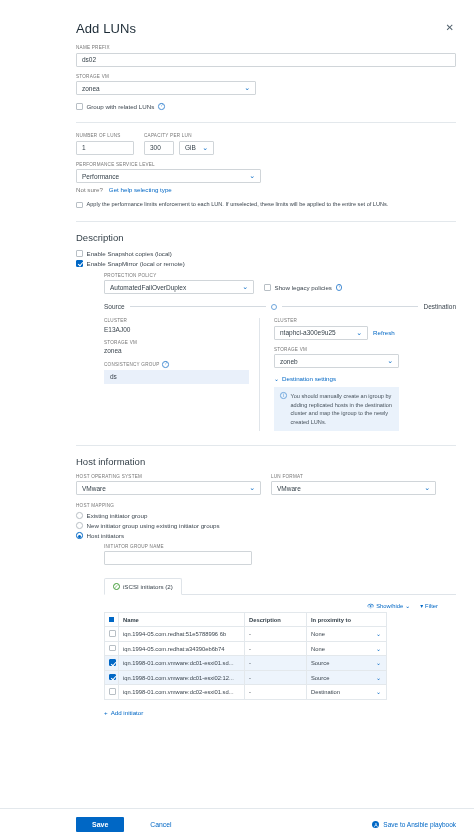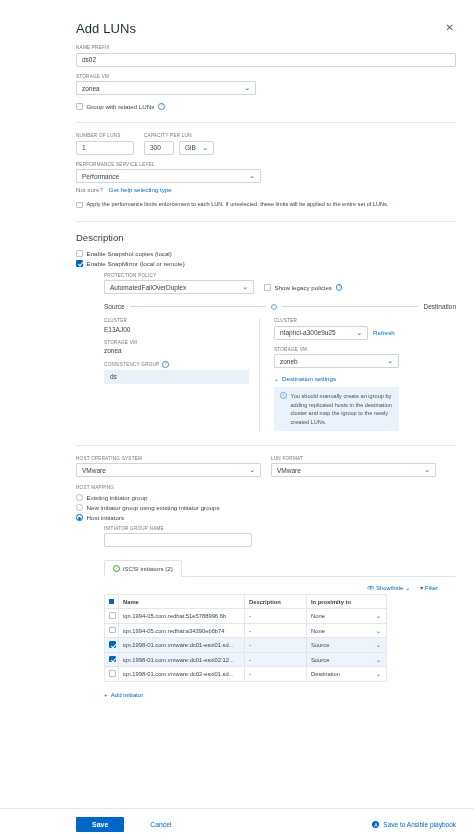--- a/index.html
+++ b/index.html
@@ -278,20 +278,21 @@
 
       <div class="infobox" style="width:125px;">
         <span class="ic-i">i</span>
         <span class="txt">You should manually create an igroup by adding replicated hosts in the destination cluster and map the igroup to the newly created LUNs.</span>
       </div>
     </div>
   </div>
 
   <div class="hr" style="margin-top:14px;"></div>
 
+  <div class="sect-title">Host information</div>
 
   <div class="row" style="gap:10px;">
     <div style="width:185px;">
       <div class="label">HOST OPERATING SYSTEM</div>
       <div class="input select">
         <span>VMware</span>
         <span class="chev">⌄</span>
       </div>
     </div>
     <div style="width:165px;">

